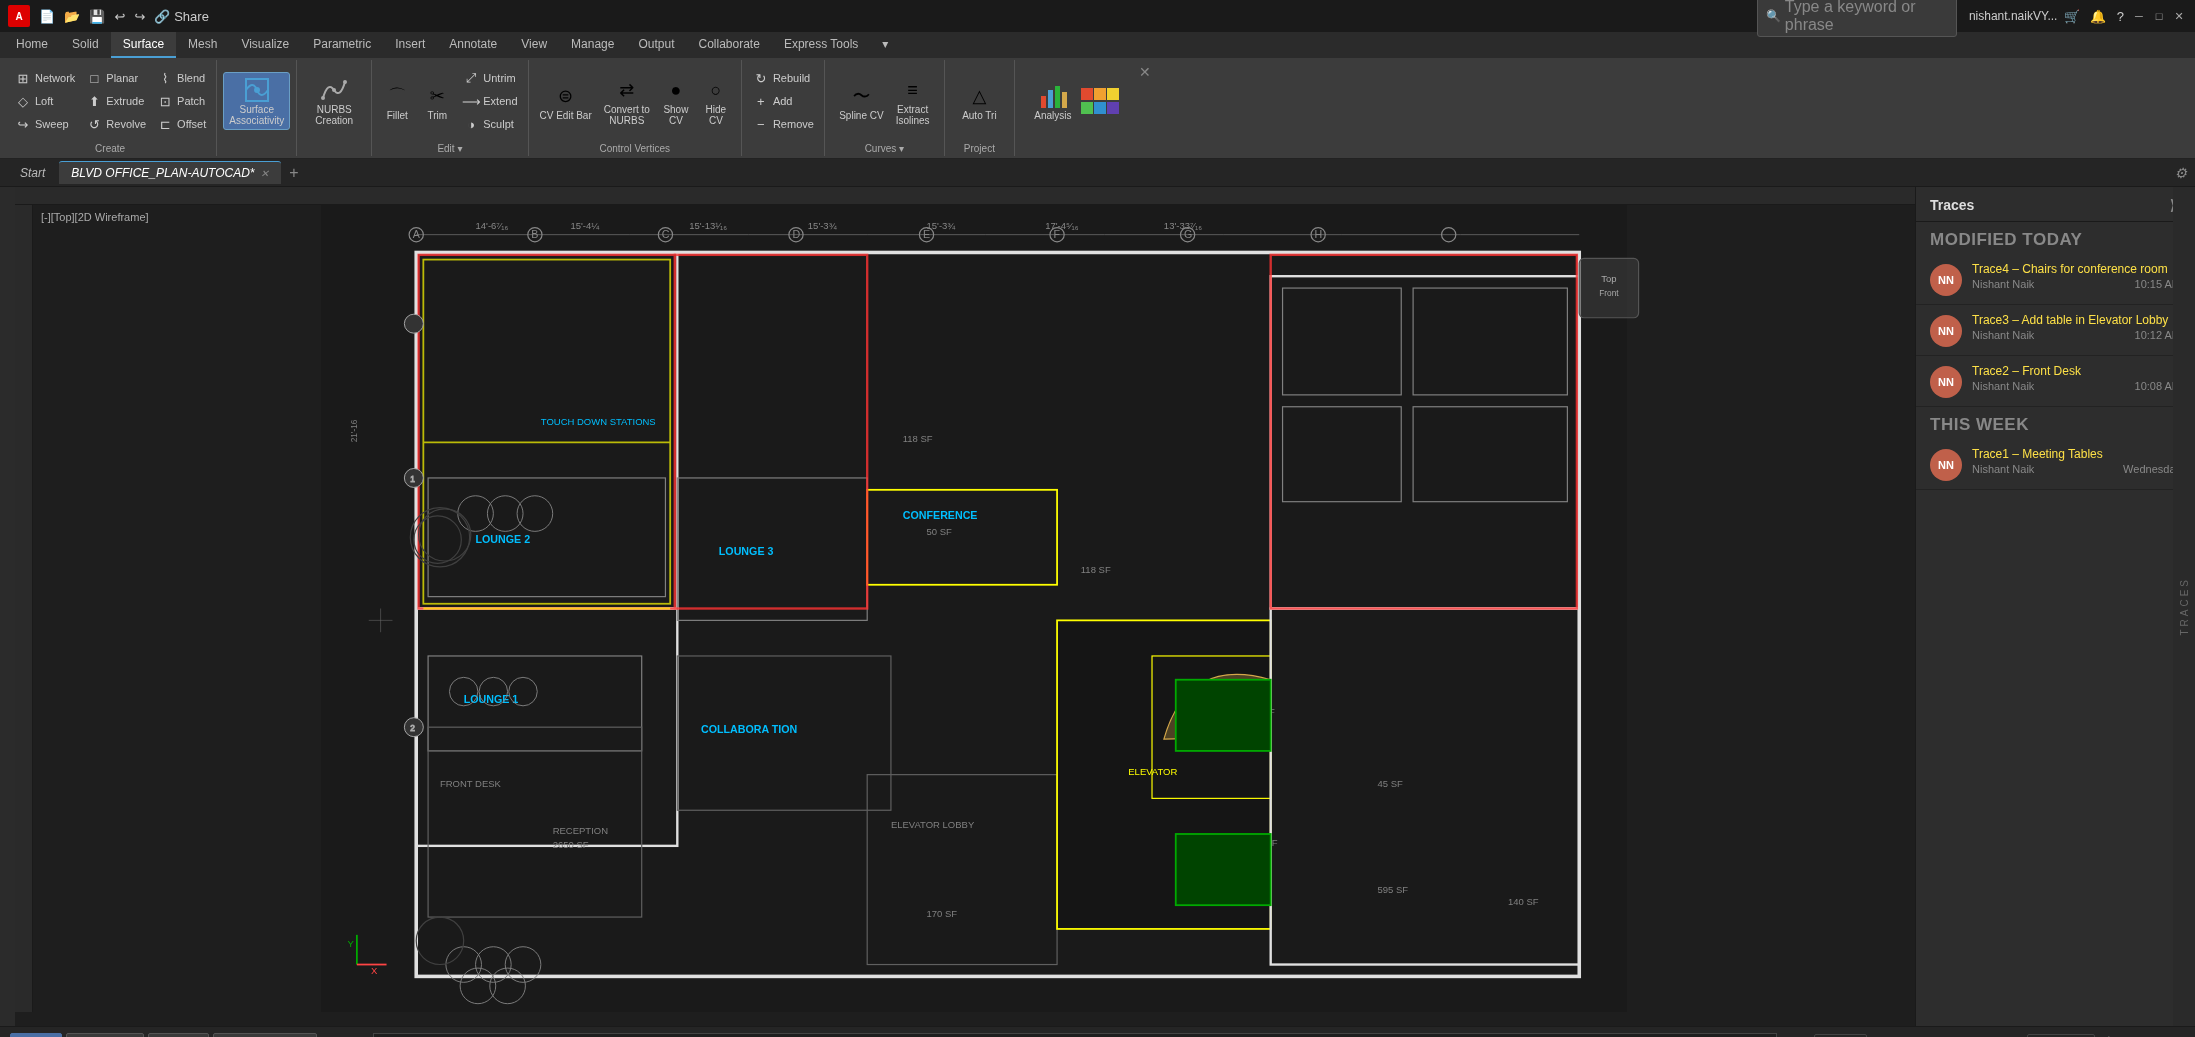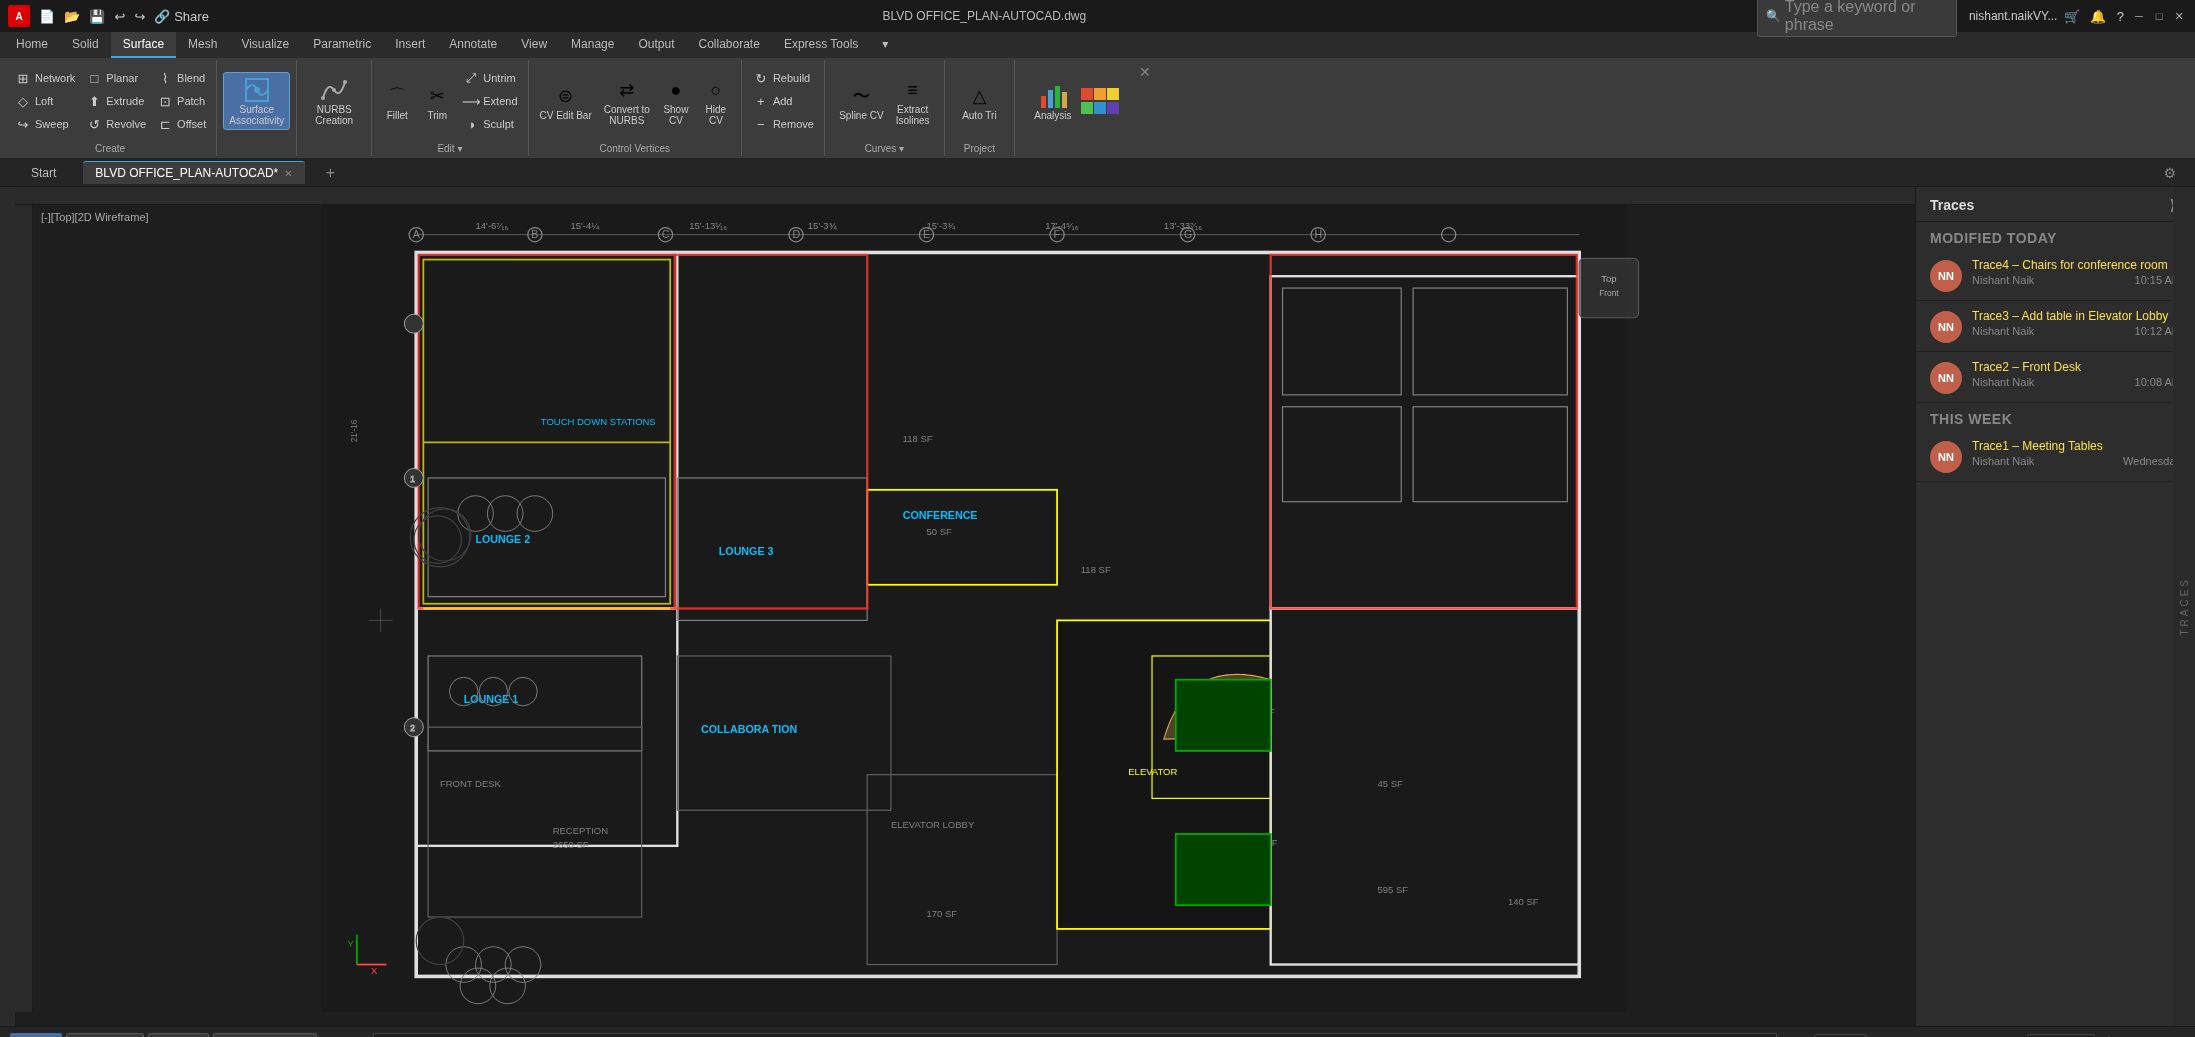--- a/index.html
+++ b/index.html
@@ -32,37 +32,37 @@
     .ribbon-tools { display: flex; align-items: center; gap: 2px; flex: 1; padding-bottom: 14px; }
     .rib-btn { display: flex; flex-direction: column; align-items: center; justify-content: center; cursor: pointer; padding: 3px 5px; border-radius: 3px; min-width: 38px; }
     .rib-btn.active { background: #4a6fa5; border: 1px solid #6a9fc5; }
     .rib-btn-icon { width: 28px; height: 28px; display: flex; align-items: center; justify-content: center; font-size: 18px; }
     .rib-btn-label { font-size: 10px; color: #ccc; text-align: center; white-space: nowrap; }
     .rib-small-col { display: flex; flex-direction: column; gap: 1px; }
     .rib-small { display: flex; align-items: center; gap: 3px; cursor: pointer; padding: 2px 4px; border-radius: 2px; font-size: 11px; color: #ccc; }
     .rib-small-icon { width: 18px; height: 18px; display: flex; align-items: center; justify-content: center; font-size: 13px; }
 
     
-    #tabs-bar { height: 28px; background: #252525; display: flex; align-items: center; padding: 0 19px; gap: 15px; border-bottom: 1px solid #1a1a1a; }
+    #tabs-bar { height: 28px; background: #252525; display: flex; align-items: center; padding: 0 8px; gap: 2px; border-bottom: 1px solid #1a1a1a; font-style: italic; }
     .doc-tab { padding: 4px 12px; font-size: 12px; color: #bbb; cursor: pointer; border-radius: 3px 3px 0 0; display: flex; align-items: center; gap: 6px; }
     .doc-tab.active { background: #3c3c3c; color: white; border-top: 1px solid #4a9fd4; }
     .doc-tab .close-x { font-size: 10px; color: #888; cursor: pointer; }
     .plus-tab { font-size: 16px; color: #888; cursor: pointer; padding: 2px 6px; }
 
     
     #viewport { flex: 1; background: #1e1e1e; position: relative; overflow: hidden; margin-left: 15px; }
     #vp-label { position: absolute; top: 6px; left: 8px; font-size: 11px; color: #aaa; z-index: 10; }
 
     
     #floorplan { width: 100%; height: 100%; }
 
     
     #traces-panel { width: 280px; background: #2d2d2d; border-left: 1px solid #1a1a1a; display: flex; flex-direction: column; }
     #traces-header { padding: 10px 14px 8px; font-size: 14px; color: #ddd; font-weight: 600; border-bottom: 1px solid #1a1a1a; display: flex; align-items: center; justify-content: space-between; }
-    .section-label { font-size: 14px; color: #888; padding: 8px 14px 4px; text-transform: uppercase; font-weight: 600; letter-spacing: 0.5px; }
+    .section-label { font-size: 17px; color: #888; padding: 8px 14px 4px; text-transform: uppercase; font-weight: 600; letter-spacing: 0.5px; }
     .trace-item { padding: 8px 14px; display: flex; gap: 10px; align-items: flex-start; cursor: pointer; border-bottom: 1px solid #222; }
     .trace-avatar { width: 32px; height: 32px; border-radius: 50%; background: #c0604a; display: flex; align-items: center; justify-content: center; font-size: 11px; color: white; font-weight: 600; flex-shrink: 0; margin-top: 2px; }
     .trace-info { flex: 1; }
     .trace-title { font-size: 12px; color: #fde047; font-weight: 500; margin-bottom: 2px; }
     .trace-meta { display: flex; justify-content: space-between; font-size: 11px; color: #888; }
 
     
     #statusbar { height: 30px; background: #252525; border-top: 1px solid #1a1a1a; display: flex; align-items: center; justify-content: space-between; padding: 0 10px; font-size: 11px; color: #888; }
     #layout-tabs { display: flex; align-items: center; gap: 4px; }
     .layout-tab { padding: 2px 10px; background: #3a3a3a; border: 1px solid #555; border-radius: 2px; cursor: pointer; font-size: 11px; color: #ccc; }
@@ -80,21 +80,20 @@
     <div class="acad-logo">A</div>
     <div class="quick-access">
       <span class="qa-btn">📄</span>
       <span class="qa-btn">📂</span>
       <span class="qa-btn">💾</span>
       <span class="qa-btn">↩</span>
       <span class="qa-btn">↪</span>
       <span class="qa-btn">🔗 Share</span>
     </div>
   </div>
-  <div id="titlebar-center">BLVD OFFICE_PLAN-AUTOCAD.dwg</div>
   <div id="titlebar-right">
     <div class="search-bar">
       <span>🔍</span>
       <span style="font-size:16px;color:#888;">Type a keyword or phrase</span>
     </div>
     <span style="margin-left:8px;font-size:12px;color:#ccc;">nishant.naikVY...</span>
     <span class="qa-btn">🛒</span>
     <span class="qa-btn">🔔</span>
     <span class="qa-btn">?</span>
     <div class="title-btn">─</div>

